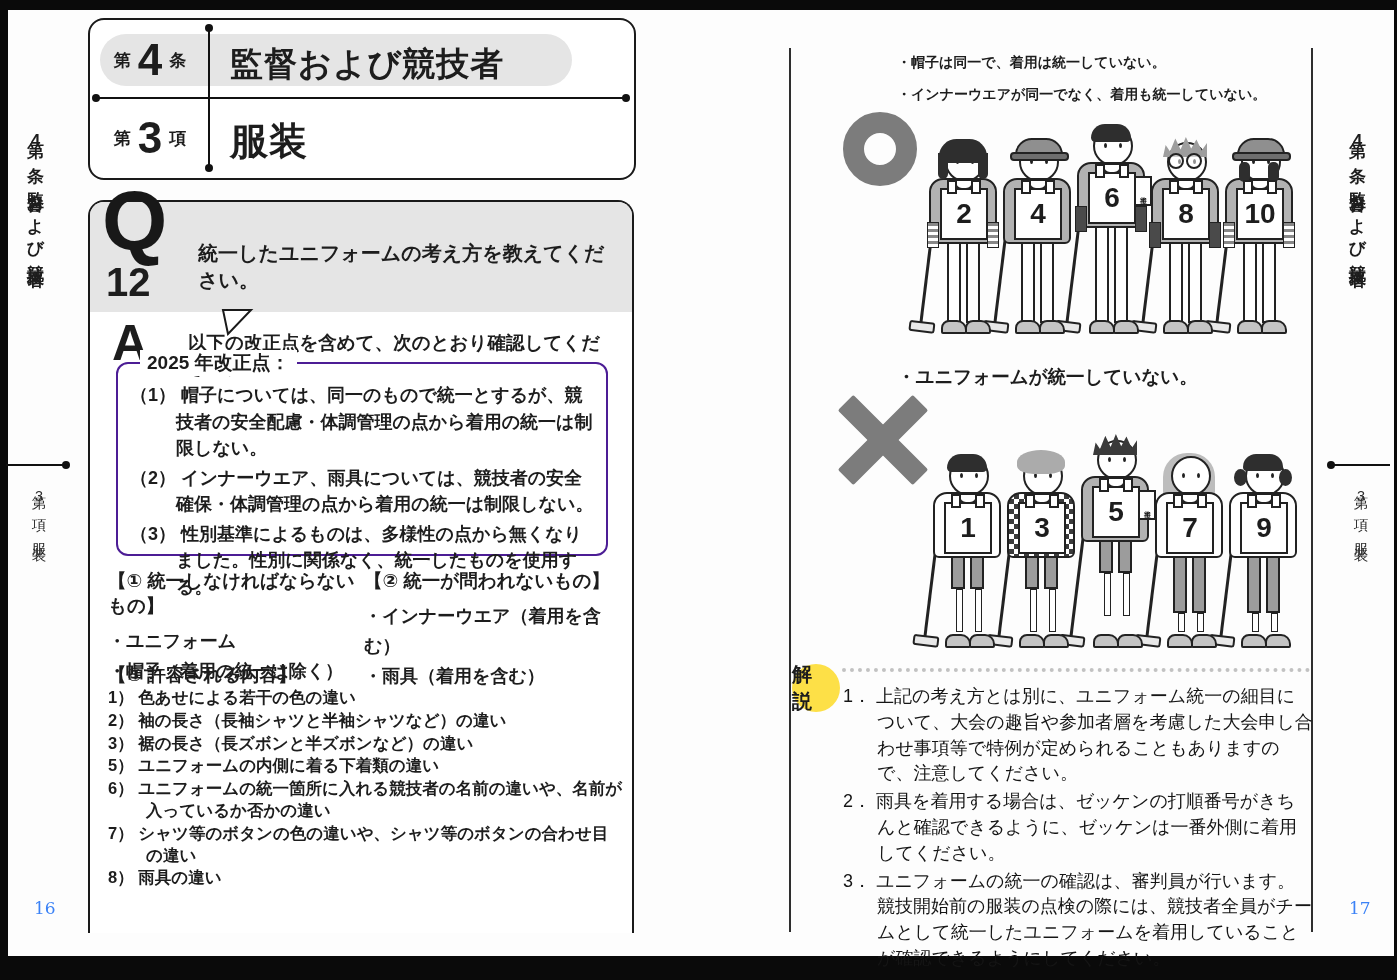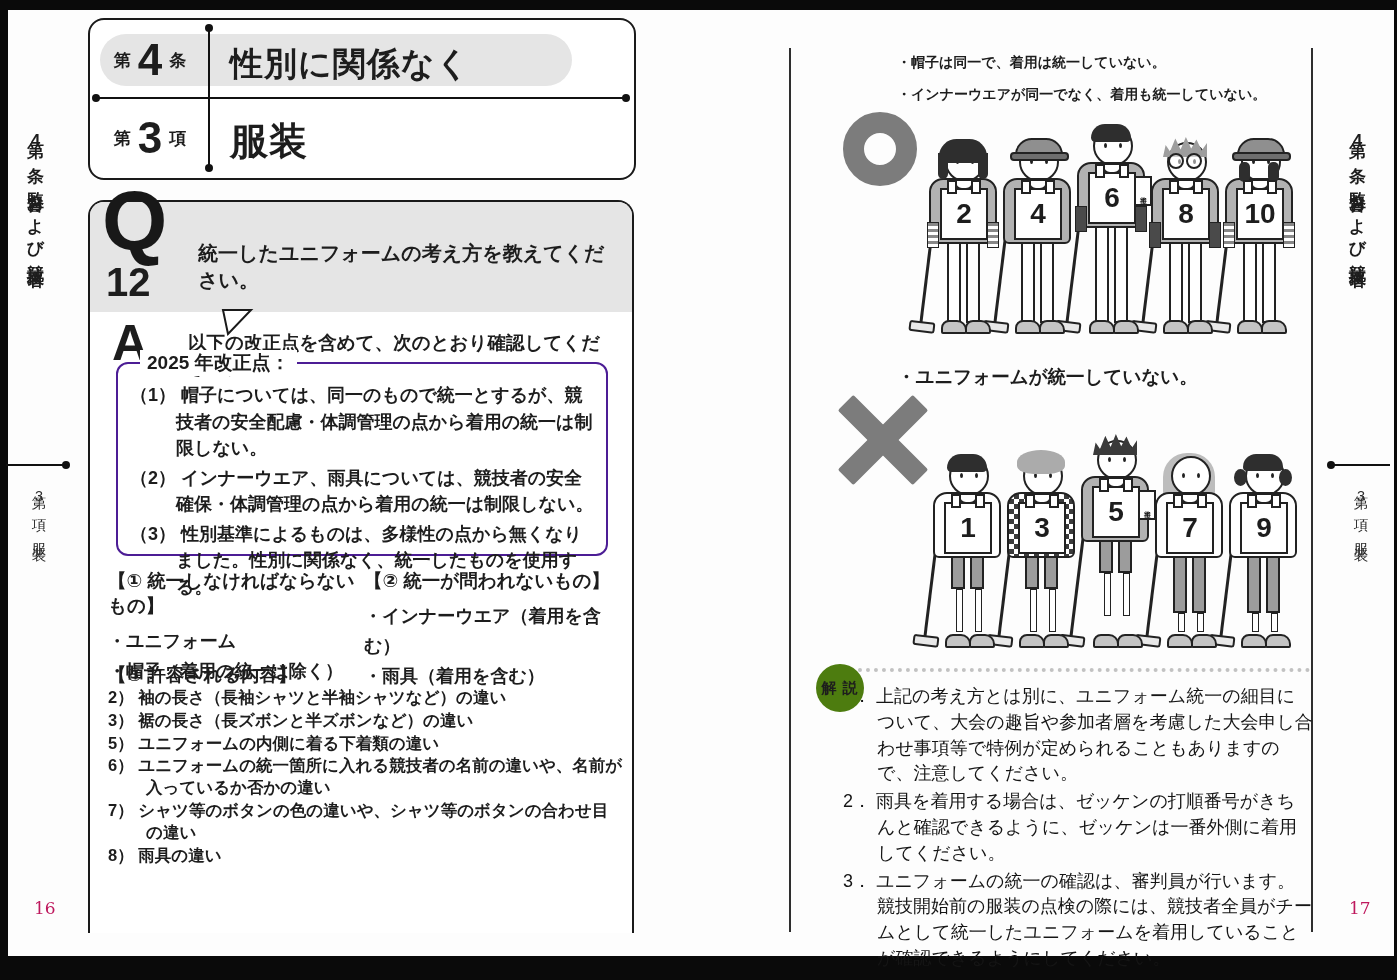--- a/index.html
+++ b/index.html
@@ -46,21 +46,21 @@
 
   .allowed{position:absolute;left:18px;top:460px;width:516px;}
   .allowed-title{font-size:18.5px;font-weight:800;}
   .al-item{font-size:16.5px;font-weight:800;line-height:21.8px;padding-left:38px;text-indent:-38px;margin-bottom:1px;}
 
   
   .vtab{position:absolute;writing-mode:vertical-rl;text-orientation:upright;}
   .vtab.chapter{font-size:17px;font-weight:800;letter-spacing:3px;}
   .vtab.section{font-size:14.5px;font-weight:400;letter-spacing:4px;color:#2a2a2a;}
   .mrule{position:absolute;height:2px;background:#111;}
-  .pagenum{position:absolute;font-family:"DejaVu Serif","Liberation Serif",serif;font-size:17px;color:#be185d;}
+  .pagenum{position:absolute;font-family:"DejaVu Serif","Liberation Serif",serif;font-size:17px;color:#3b82f6;}
 
   
   .rule{position:absolute;top:48px;height:884px;width:2px;background:#2e2e2e;}
   .ok-notes{position:absolute;left:897px;top:46px;font-size:14px;font-weight:800;line-height:32px;}
   .ng-note{position:absolute;left:897px;top:364px;font-size:18.5px;font-weight:800;}
   .ok-mark{position:absolute;left:843px;top:112px;width:32px;height:32px;border:21px solid #7c7c7c;border-radius:50%;}
   .ng-mark{position:absolute;left:841px;top:398px;width:84px;height:84px;}
   .ng-mark::before,.ng-mark::after{content:"";position:absolute;left:-11px;top:31px;width:106px;height:22px;background:#7c7c7c;border-radius:2px;}
   .ng-mark::before{transform:rotate(45deg);}
   .ng-mark::after{transform:rotate(-45deg);}
@@ -118,43 +118,43 @@
   .pants-short .p-leg{height:34px;background:#9c9c9c;border:2px solid #222;border-top:none;}
   .pants-short .p-leg::after{content:"";position:absolute;left:3px;top:34px;width:5px;height:41px;background:#fff;border:1.5px solid #222;}
   .pants-capri .p-leg{height:58px;background:#9c9c9c;border:2px solid #222;border-top:none;}
   .pants-capri .p-leg::after{content:"";position:absolute;left:3px;top:58px;width:5px;height:17px;background:#fff;border:1.5px solid #222;}
   .p-shoe{position:absolute;bottom:0;width:22px;height:10px;background:#c4c4c4;border:2px solid #222;border-radius:8px 10px 2px 2px;z-index:2;}
   .p-shoe.l{left:15px;} .p-shoe.r{left:39px;}
   .p-mallet{position:absolute;left:7px;top:70px;width:3px;height:calc(100% - 78px);background:#222;transform:rotate(7deg);transform-origin:top center;z-index:0;}
   .p-mallet::after{content:"";position:absolute;left:-10px;bottom:-7px;width:22px;height:7px;background:#e8e8e8;border:2px solid #222;border-radius:3px;}
 
   
-  .kaisetsu-badge{position:absolute;left:816px;top:664px;width:48px;height:48px;border-radius:50%;background:#4d7c0f;
-    display:flex;align-items:center;justify-content:center;font-size:15px;font-weight:800;letter-spacing:1px;z-index:2;}
+  .kaisetsu-badge{position:absolute;left:792px;top:664px;width:48px;height:48px;border-radius:50%;background:#fde047;
+    display:flex;align-items:center;justify-content:center;font-size:20px;font-weight:800;letter-spacing:1px;z-index:2;}
   .dotline{position:absolute;left:842px;top:668px;width:468px;border-top:4px dotted #c2c2c2;}
   .commentary{position:absolute;left:843px;top:684px;width:470px;font-size:18px;line-height:25.8px;color:#151515;}
   .c-item{padding-left:34px;text-indent:-34px;margin-bottom:2px;}
 </style>
 </head>
 <body>
 
 <div class="stage">
   <div class="bar top"></div>
   <div class="bar bottom"></div>
   <div class="bar left"></div>
   <div class="bar right"></div>
 
   <div class="hdr-box">
     <div class="graybar"></div>
     <div class="hdr-no" style="top:14px;">
       <span class="sm">第</span>
       <span class="big">4</span>
       <span class="sm">条</span>
     </div>
-    <div class="hdr-title" style="top:22px;font-size:33px;">性別に関係なく</div>
+    <div class="hdr-title" style="top:22px;font-size:33px;">監督および競技者</div>
     <div class="hline"></div>
     <div class="dot" style="left:2px;top:74px;"></div>
     <div class="dot" style="left:532px;top:74px;"></div>
     <div class="vline"></div>
     <div class="dot" style="left:115px;top:4px;"></div>
     <div class="dot" style="left:115px;top:144px;"></div>
     <div class="hdr-no" style="top:92px;">
       <span class="sm">第</span>
       <span class="big">3</span>
       <span class="sm">項</span>
@@ -195,20 +195,21 @@
         <div id="free-items">
             <div class="col-item">・インナーウエア（着用を含む）</div>
             <div class="col-item">・雨具（着用を含む）</div>
           </div>
       </div>
     </div>
 
     <div class="allowed">
       <div class="allowed-title">【③ 許容される内容】</div>
       <div id="allowed-items">
+          <div class="al-item">1） 色あせによる若干の色の違い</div>
           <div class="al-item">2） 袖の長さ（長袖シャツと半袖シャツなど）の違い</div>
           <div class="al-item">3） 裾の長さ（長ズボンと半ズボンなど）の違い</div>
           <div class="al-item">5） ユニフォームの内側に着る下着類の違い</div>
           <div class="al-item">6） ユニフォームの統一箇所に入れる競技者の名前の違いや、名前が入っているか否かの違い</div>
           <div class="al-item">7） シャツ等のボタンの色の違いや、シャツ等のボタンの合わせ目の違い</div>
           <div class="al-item">8） 雨具の違い</div>
         </div>
     </div>
   </div>
 

